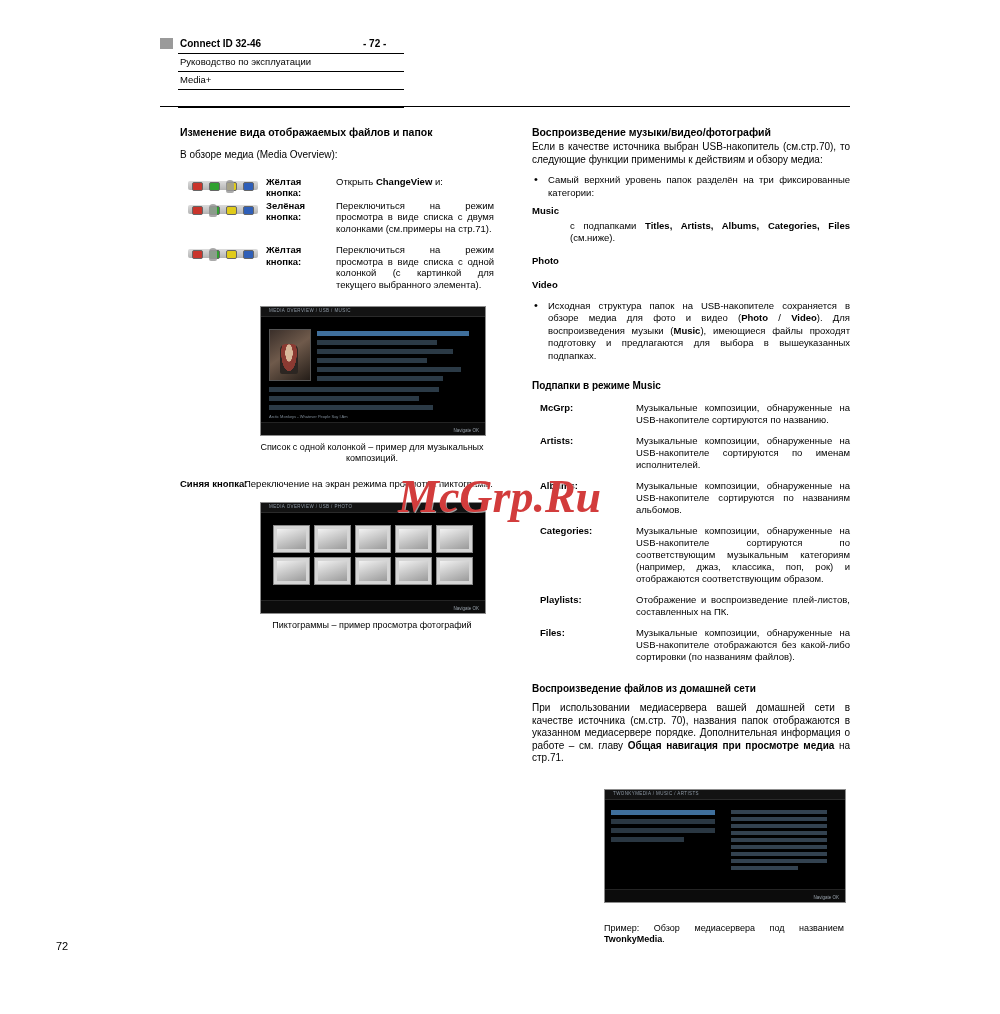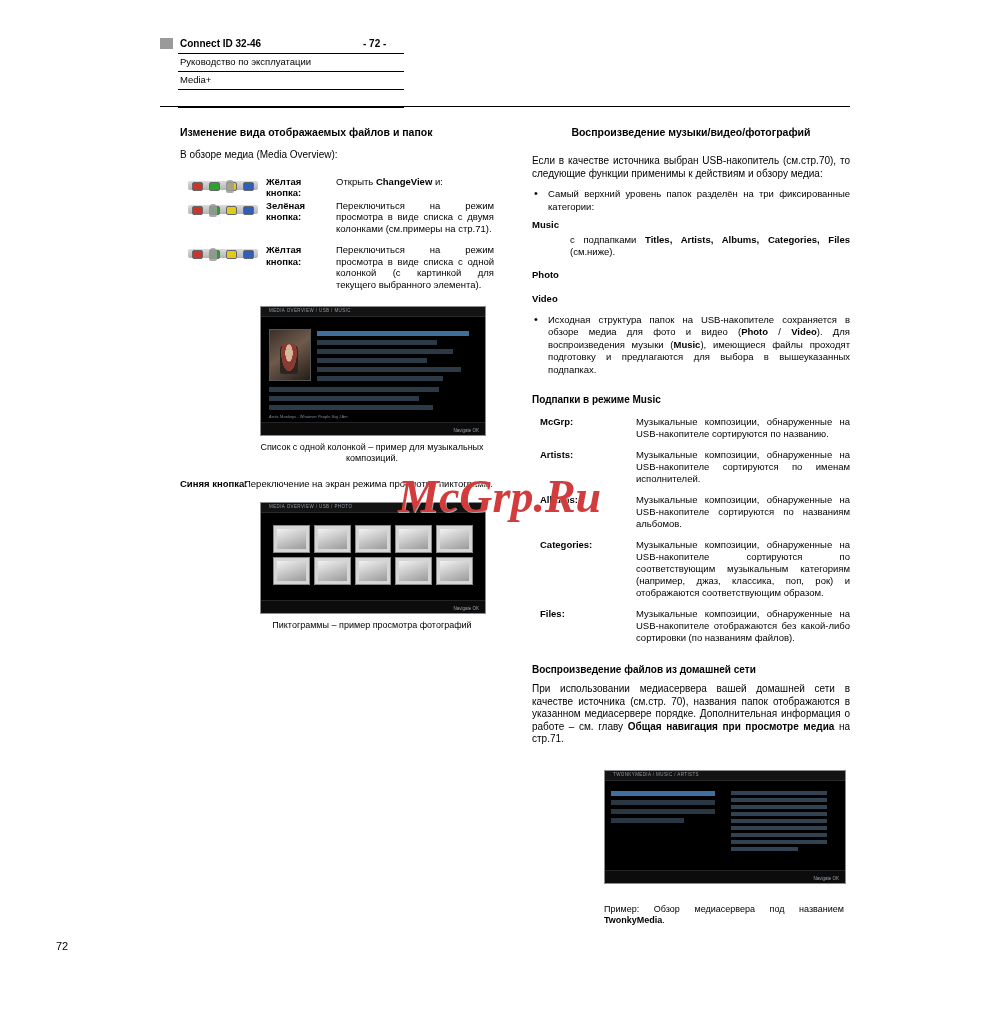--- a/index.html
+++ b/index.html
@@ -486,21 +486,21 @@
           <span class="ft-text">Navigate  OK</span>
         </div>
       </div>
       <p class="center-note" style="width:224px;">Пиктограммы – пример просмотра фотографий</p>
     </div>
 
   </div>
 
   <div class="col-right">
 
-    <h2 class="sect" style="margin-bottom:16px;text-align:center;">Воспроизведение музыки/видео/фотографий</h2>
+    <h2 class="sect" style="margin-bottom:2px;">Воспроизведение музыки/видео/фотографий</h2>
 
     <p class="body">Если в качестве источника выбран USB-накопитель (см.стр.70), то следующие функции применимы к действиям и обзору медиа:</p>
 
     <div class="bullet">Самый верхний уровень папок разделён на три фиксированные категории:</div>
 
     <div class="cat-name">Music</div>
     <div class="cat-desc">с подпапками <b>Titles, Artists, Albums, Categories, Files</b> (см.ниже).</div>
 
     <div class="cat-name" style="margin-top:10px;">Photo</div>
     <div class="cat-name" style="margin-top:12px;margin-bottom:8px;">Video</div>
@@ -517,20 +517,24 @@
       <div class="term">Artists:</div>
       <div class="def">Музыкальные композиции, обнаруженные на USB-накопителе сортируются по именам исполнителей.</div>
     </div>
     <div class="dl">
       <div class="term">Albums:</div>
       <div class="def">Музыкальные композиции, обнаруженные на USB-накопителе сортируются по названиям альбомов.</div>
     </div>
     <div class="dl">
       <div class="term">Categories:</div>
       <div class="def">Музыкальные композиции, обнаруженные на USB-накопителе сортируются по соответствующим музыкальным категориям (например, джаз, классика, поп, рок) и отображаются соответствующим образом.</div>
+    </div>
+    <div class="dl">
+      <div class="term">Playlists:</div>
+      <div class="def">Отображение и воспроизведение плей-листов, составленных на ПК.</div>
     </div>
     <div class="dl">
       <div class="term">Files:</div>
       <div class="def">Музыкальные композиции, обнаруженные на USB-накопителе отображаются без какой-либо сортировки (по названиям файлов).</div>
     </div>
 
     <h3 class="sub" style="margin-top:20px;">Воспроизведение файлов из домашней сети</h3>
 
     <p class="body">При использовании медиасервера вашей домашней сети в качестве источника (см.стр. 70), названия папок отображаются в указанном медиасервере порядке. Дополнительная информация о работе – см. главу <b>Общая навигация при просмотре медиа</b> на стр.71.</p>
 

